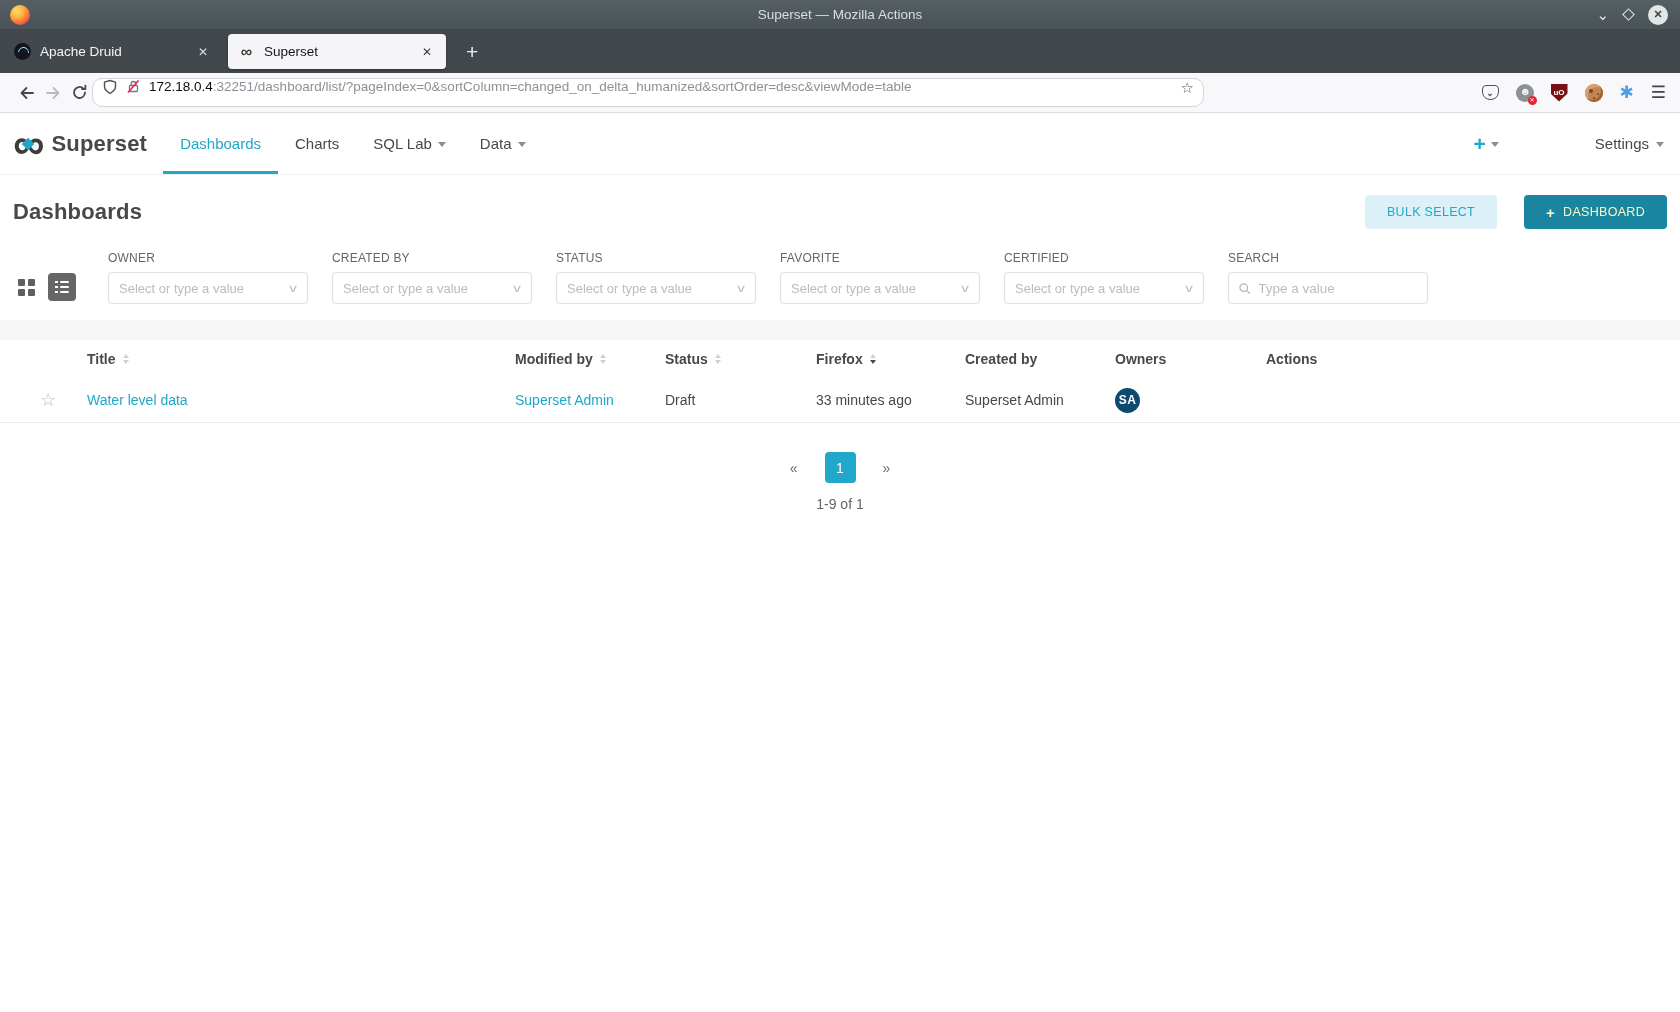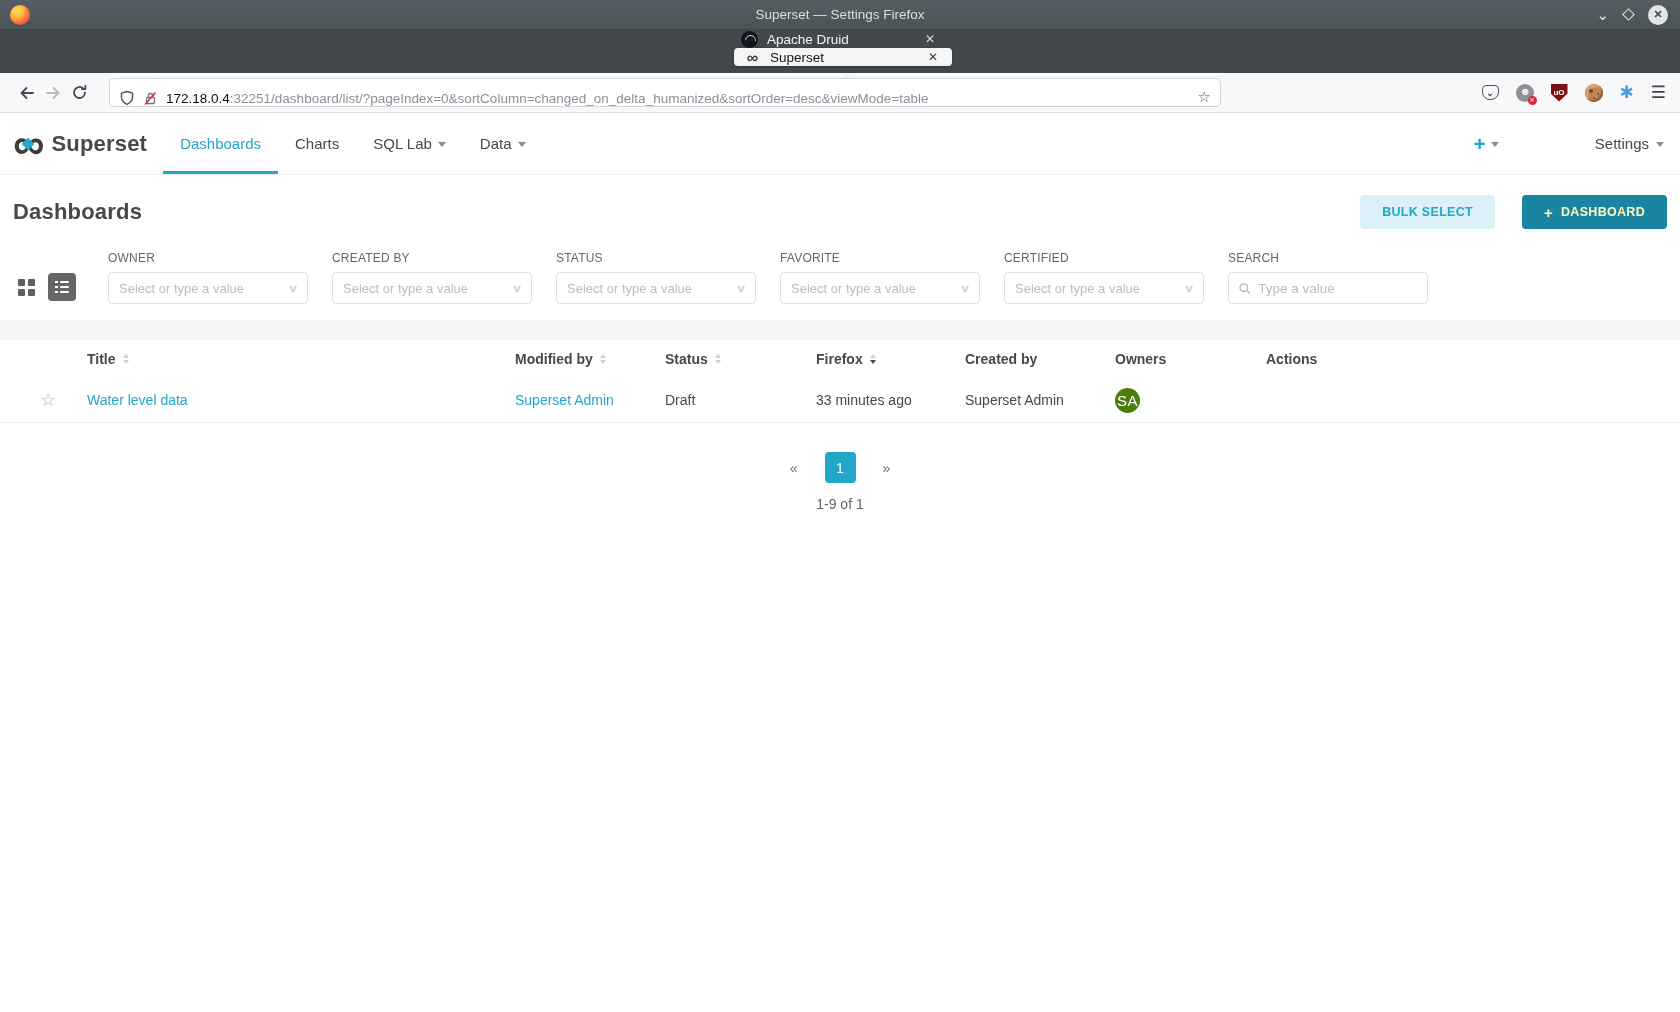--- a/index.html
+++ b/index.html
@@ -14,42 +14,42 @@
     background:radial-gradient(circle at 35% 30%, #ffe066 0%, #ffb33e 35%, #ff7139 60%, #e3366f 85%, #b5007f 100%); }
   .win-title { position:absolute; left:50%; transform:translateX(-50%);
     color:#dcdfe2; font-size:13.5px; }
   .win-controls { margin-left:auto; display:flex; align-items:center; gap:15px; padding-right:12px; }
   .win-min { color:#e6e9ea; font-size:15px; line-height:10px; }
   .win-max { width:9px; height:9px; border:1.6px solid #e6e9ea; transform:rotate(45deg); }
   .win-close { width:20px; height:20px; border-radius:50%; background:#e2e6e7;
     color:#414a4e; font-size:11px; font-weight:bold; display:flex; align-items:center; justify-content:center; }
 
   
-  .tabbar { height:43px; background:#42484c; display:flex; align-items:center; padding:0 4px;flex-direction:column; }
+  .tabbar { height:43px; background:#42484c; display:flex; align-items:center; padding:0 4px; }
   .tab { width:218px; height:35px; border-radius:4px; display:flex; align-items:center;
     padding:0 10px; font-size:13.5px; color:#f4f5f6; position:relative; }
   .tab.active { background:#f5f5f7; color:#15141a; box-shadow:0 1px 3px rgba(0,0,0,.3); }
   .tab + .tab { margin-left:6px; }
   .favicon { width:17px; height:17px; margin-right:9px; flex:none; }
   .favicon.druid { border-radius:50%; background:#15151f; position:relative; }
   .favicon.druid::after { content:""; position:absolute; left:4px; top:4px; width:9px; height:9px;
     border:1.6px solid #9fd9e8; border-radius:50%; border-left-color:transparent; border-bottom-color:transparent; transform:rotate(-40deg); }
   .favicon.superset-mark { font-size:16px; font-weight:bold; color:#3f3f3f; line-height:17px; text-align:center; }
   .tab-close { margin-left:auto; font-size:12px; opacity:.85; padding:2px 4px; border-radius:3px; }
   .tab-close::before { content:"✕"; }
   .newtab { color:#e9ecee; font-size:21px; font-weight:300; margin-left:14px; padding:0 6px; }
   .newtab::before { content:"+"; }
 
   
   .toolbar { height:40px; background:#f8f8fa; border-bottom:1px solid #dcdce0;
     display:flex; align-items:center; padding:0 14px; }
   .nav-btn { width:26px; height:26px; display:flex; align-items:center; justify-content:center; border-radius:4px; }
   .nav-btn svg { display:block; }
-  .urlbar { width:1112px; height:29px; margin-left:17px; background:#fff; border:1px solid #d4d4da;
-    border-radius:5px; display:flex; align-items:flex-end; padding:0 9px; }
+  .urlbar { width:1112px; height:29px; margin-left:0; background:#fff; border:1px solid #d4d4da;
+    border-radius:10px; display:flex; align-items:flex-start; padding:0 9px; }
   .urlbar .sep-icon { margin-right:8px; display:flex; }
   .url-text { font-size:13.5px; color:#8f8f97; white-space:nowrap; overflow:hidden; }
   .url-host { color:#0c0c0d; }
   .bookmark-star { margin-left:auto; color:#5a5a61; font-size:15px; }
   .bookmark-star::before { content:"☆"; }
   .tool-icons { margin-left:auto; display:flex; align-items:center; gap:17px; }
   .icon-pocket { width:17px; height:15px; border:1.7px solid #4f5059; border-radius:4px 4px 8px 8px;
     display:flex; align-items:center; justify-content:center; color:#4f5059; font-size:9px; font-weight:bold; }
   .icon-pocket::before { content:"⌄"; line-height:4px; }
   .icon-mask { width:18px; height:18px; border-radius:50%; background:#8d9094; position:relative; }
@@ -85,21 +85,21 @@
     border-top:5px solid #8d8d8d; margin-top:2px; }
   .navbar-right { margin-left:auto; display:flex; align-items:center; }
   .add-group { display:flex; align-items:center; gap:5px; margin-right:96px; }
   .add-plus { color:#20a7c9; font-size:21px; font-weight:bold; line-height:20px; }
   .settings-group { display:flex; align-items:center; gap:7px; font-size:15px; color:#484848; }
 
   
   .page-header { display:flex; align-items:center; padding:20px 13px 10px 13px; }
   .page-title { font-size:22px; font-weight:bold; color:#484848; letter-spacing:.2px; }
   .header-buttons { margin-left:auto; display:flex; gap:27px; }
-  .btn { height:34px; border-radius:4px; border:none; font-family:inherit; font-size:12.5px; font-weight:bold;
+  .btn { height:34px; border-radius:4px; border:none; font-family:inherit; font-size:12.5px; font-weight:normal;
     letter-spacing:.3px; padding:16px 22px; display:flex; align-items:center; gap:8px; cursor:pointer; }
   .btn-light { background:#dcf1f7; color:#20a7c9; }
   .btn-primary { background:#1a85a0; color:#fef9c3; }
   .btn-primary .plus { font-size:15px; font-weight:bold; }
   .btn-primary .plus::before { content:"+"; }
 
   
   .filterbar { display:flex; align-items:flex-end; padding:12px 0 16px 18px; gap:24px; }
   .view-toggles { display:flex; align-items:center; gap:13px; width:66px; flex:none; margin-bottom:3px; }
   .grid-icon { width:17px; height:17px; display:grid; grid-template-columns:1fr 1fr; gap:3px; }
@@ -129,36 +129,36 @@
   .th { display:flex; align-items:center; }
   .sort { display:inline-flex; flex-direction:column; gap:2px; margin-left:7px; }
   .sort i { width:0; height:0; border-left:3.5px solid transparent; border-right:3.5px solid transparent; }
   .sort .up { border-bottom:4px solid #cfcfcf; }
   .sort .down { border-top:4px solid #cfcfcf; }
   .sort.desc .down { border-top-color:#484848; }
   .trow { height:45px; border-bottom:1px solid #ececec; font-size:14px; color:#484848; }
   .fav-star { color:#bdbdbd; font-size:18px; }
   .fav-star::before { content:"☆"; }
   .cell-link { color:#20a7c9; text-decoration:none; }
-  .avatar { width:25px; height:25px; border-radius:50%; background:#4d7c0f; color:#fff;
-    font-size:15px; font-weight:normal; letter-spacing:.4px; display:flex; align-items:center; justify-content:center; }
+  .avatar { width:25px; height:25px; border-radius:50%; background:#0c4a6e; color:#fff;
+    font-size:12px; font-weight:bold; letter-spacing:.4px; display:flex; align-items:center; justify-content:center; }
 
   
   .pagination { margin-top:29px; display:flex; align-items:center; justify-content:center; gap:23px; }
   .page-arrow { color:#6e6e6e; font-size:14px; padding:4px; }
   .page-num { width:31px; height:31px; border-radius:4px; background:#20a7c9; color:#fff;
     font-size:14px; display:flex; align-items:center; justify-content:center; }
   .page-summary { margin-top:13px; text-align:center; font-size:14px; color:#666; }
 </style>
 </head>
 <body>
 
 <div class="titlebar">
   <span class="ff-logo"></span>
-  <span class="win-title">Superset — Settings Firefox</span>
+  <span class="win-title">Superset — Mozilla Actions</span>
   <span class="win-controls">
     <span class="win-min">⌄</span>
     <span class="win-max"></span>
     <span class="win-close">✕</span>
   </span>
 </div>
 
 <div class="tabbar">
   <div class="tab">
     <span class="favicon druid"></span>

